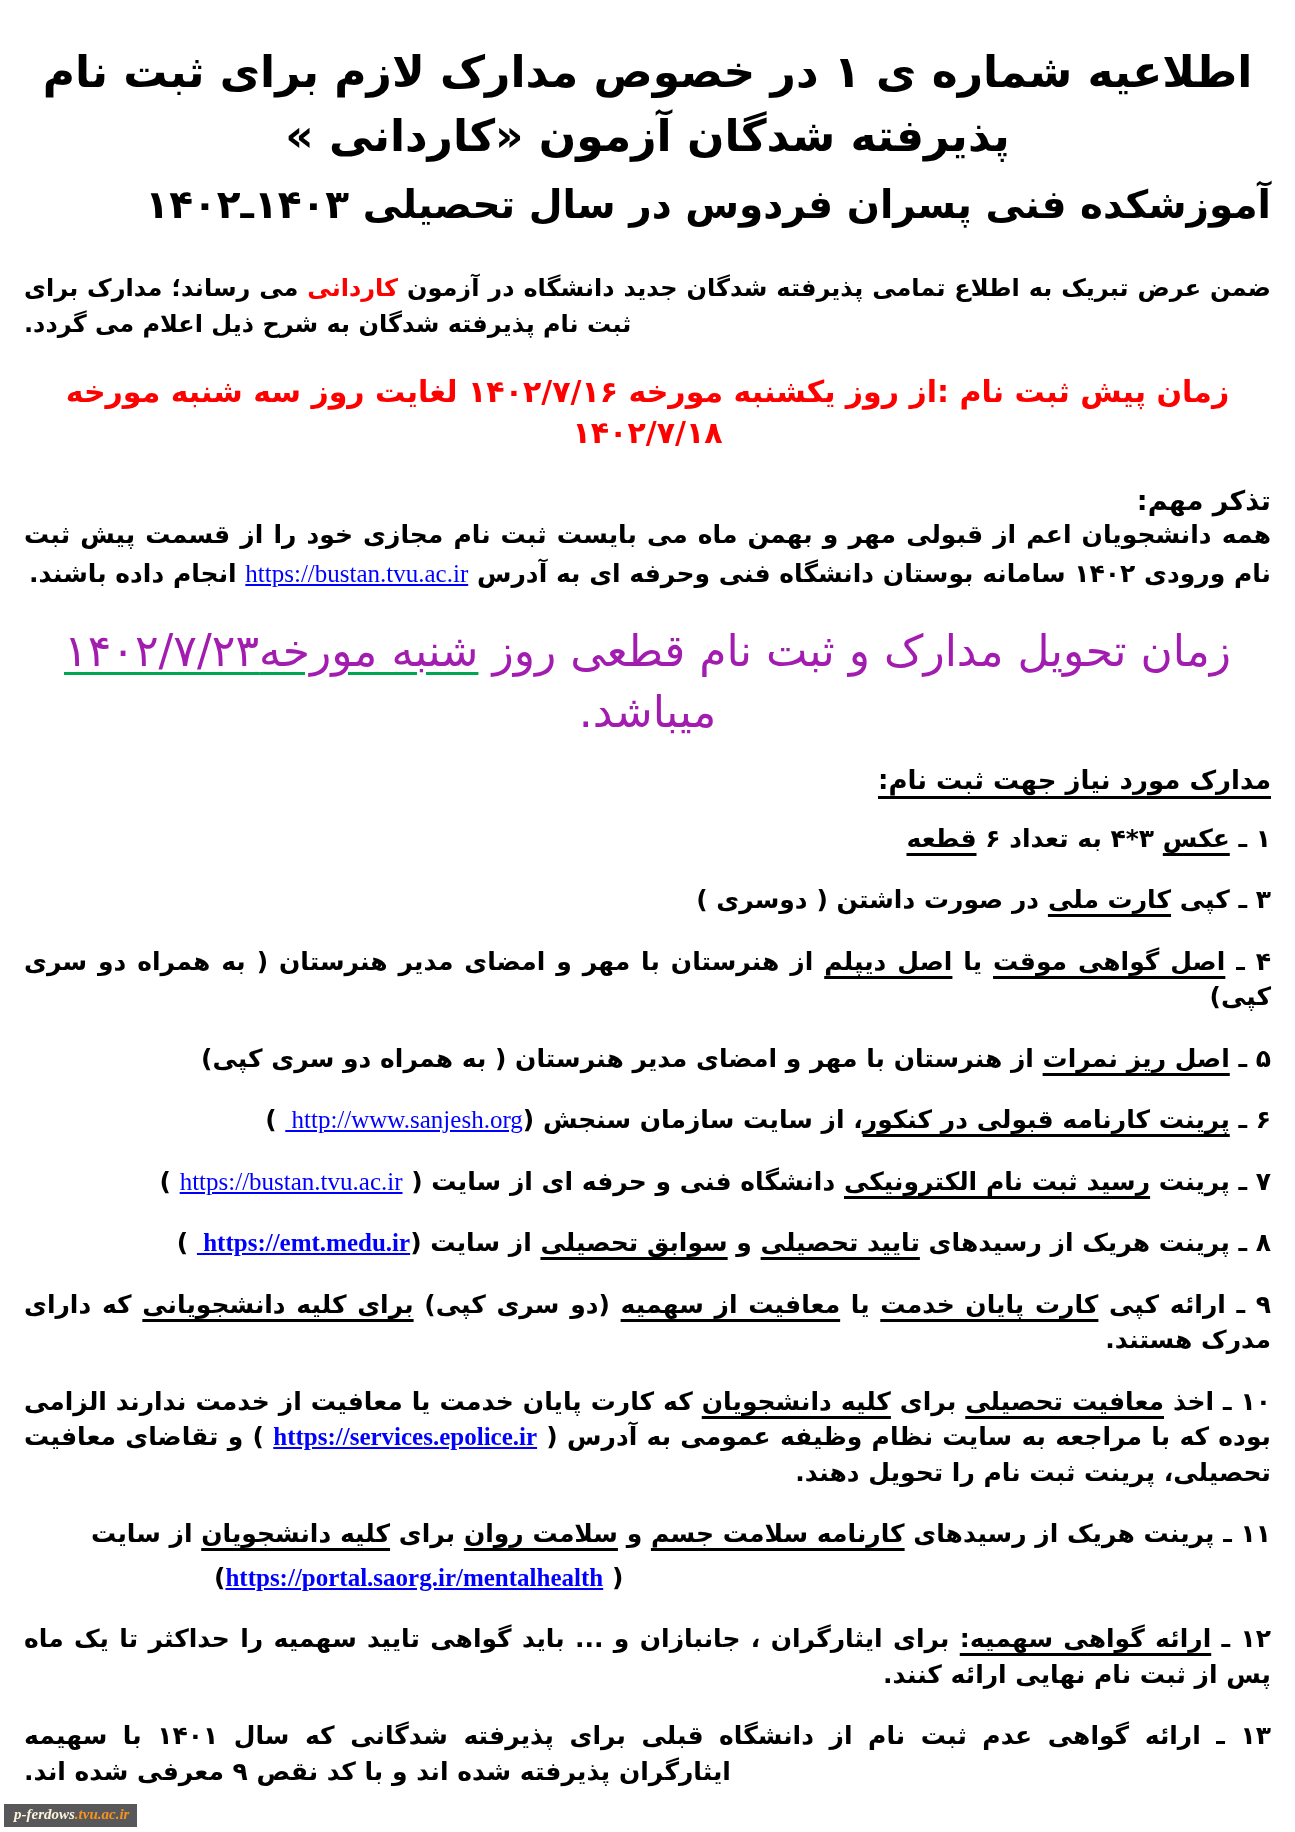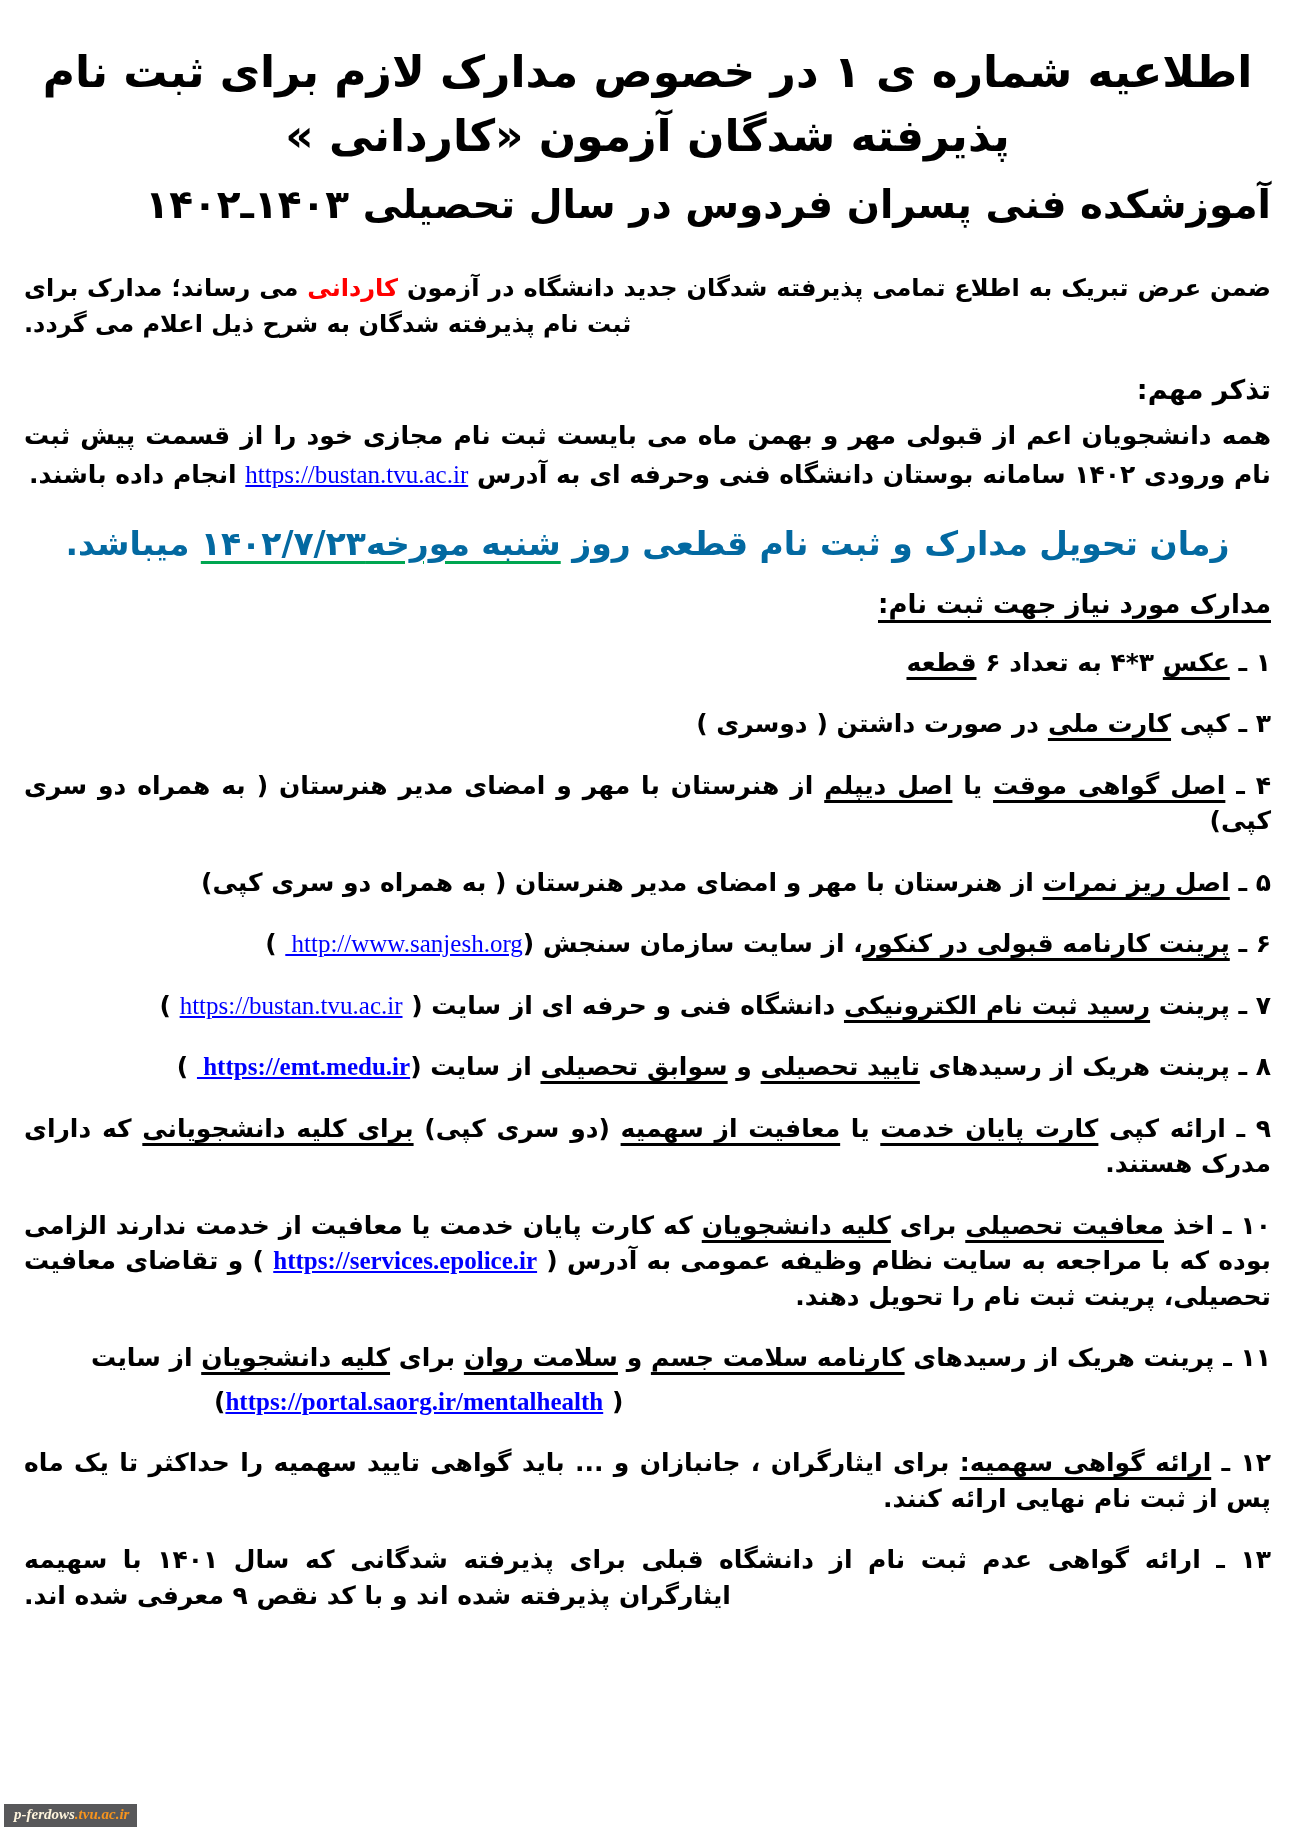--- a/index.html
+++ b/index.html
@@ -11,24 +11,24 @@
   }
   .inner{padding:0 24px;}
   p{margin:0;}
   .t1{padding-top:40px; font-size:44px; font-weight:bold; text-align:center; line-height:1.45;}
   .t2{margin-top:10px; font-size:39px; font-weight:bold; text-align:right; line-height:1.4;}
   .intro{margin-top:38px; font-size:24px; font-weight:bold; line-height:1.5;
          text-align:justify; text-align-last:left;}
   .red-line{margin-top:30px; font-size:30px; font-weight:bold; text-align:center;
             color:#ff0000; line-height:1.35;}
   .note-label{margin-top:32px; font-size:27px; font-weight:bold; text-align:right;}
-  .note{margin-top:12px; font-size:25px; font-weight:bold; line-height:1.55;
+  .note{font-size:25px; font-weight:bold; line-height:1.55;
         text-align:justify; text-align-last:right;}
-  .green-line{margin-top:26px; font-size:33px; font-weight:bold; text-align:center;
-              color:#0369a1; line-height:1.4;}
+  .green-line{margin-top:26px; font-size:44px; font-weight:normal; text-align:center;
+              color:#a21caf; line-height:1.4;}
   .green-line .u{text-decoration-color:#00a651; text-decoration-thickness:3px;}
   .docs-header{margin-top:22px; font-size:26px; font-weight:bold; text-align:right;
                text-decoration:underline; text-decoration-thickness:2.5px; text-underline-offset:7px;}
   .items{margin-top:14px;}
   .item{margin-top:26px; font-size:25px; font-weight:bold; line-height:1.42;
         text-align:justify; text-align-last:right;}
   .item.last-left{text-align-last:left;}
   .u{text-decoration:underline; text-decoration-thickness:2.5px; text-underline-offset:6px;}
   .hl-red{color:#ff0000;}
   .lnk{color:#0000ff; text-decoration:underline; font-weight:normal;
@@ -54,20 +54,21 @@
       <span>اطلاعیه شماره ی ۱ در خصوص مدارک لازم برای ثبت نام</span><br>
       <span>پذیرفته شدگان آزمون «کاردانی »</span>
     </p>
 
     <p class="t2">آموزشکده فنی پسران فردوس  در سال تحصیلی ۱۴۰۳ـ۱۴۰۲</p>
 
     <p class="intro">
       <span>ضمن عرض تبریک به اطلاع تمامی پذیرفته شدگان جدید دانشگاه در آزمون </span><span class="hl-red">کاردانی</span><span> می رساند؛ مدارک برای ثبت نام پذیرفته شدگان به شرح ذیل اعلام می گردد.</span>
     </p>
 
+    <p class="red-line">زمان پیش ثبت نام :از روز یکشنبه مورخه ۱۴۰۲/۷/۱۶ لغایت روز سه شنبه مورخه ۱۴۰۲/۷/۱۸</p>
 
     <p class="note-label">تذکر مهم:</p>
 
     <p class="note">
       <span>همه دانشجویان اعم از قبولی مهر و بهمن ماه می بایست ثبت نام مجازی خود را از قسمت پیش ثبت نام ورودی ۱۴۰۲ سامانه بوستان دانشگاه فنی وحرفه ای به آدرس  </span><a class="lnk" dir="ltr">https://bustan.tvu.ac.ir</a><span>  انجام داده باشند.</span>
     </p>
 
     <p class="green-line">
       <span>زمان تحویل مدارک و ثبت نام قطعی روز </span><span class="u">شنبه مورخه۱۴۰۲/۷/۲۳</span><span> میباشد.</span>
     </p>

